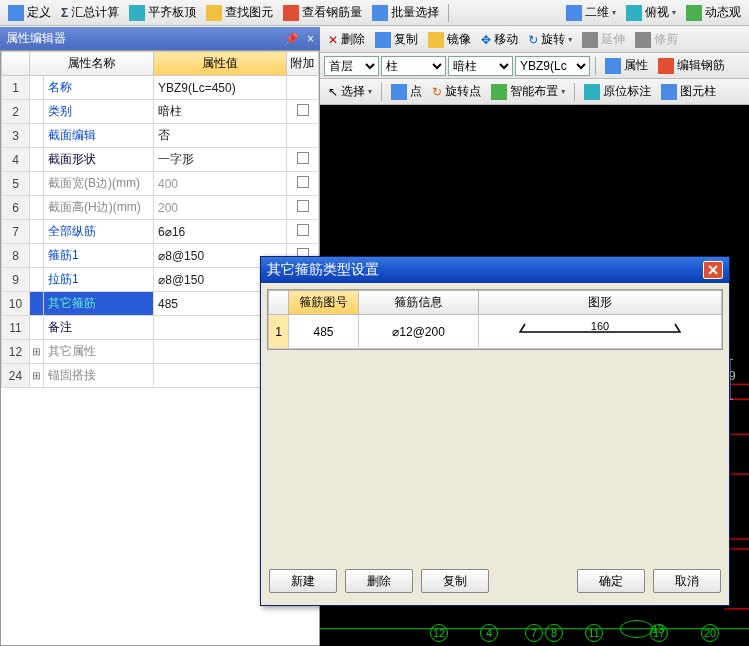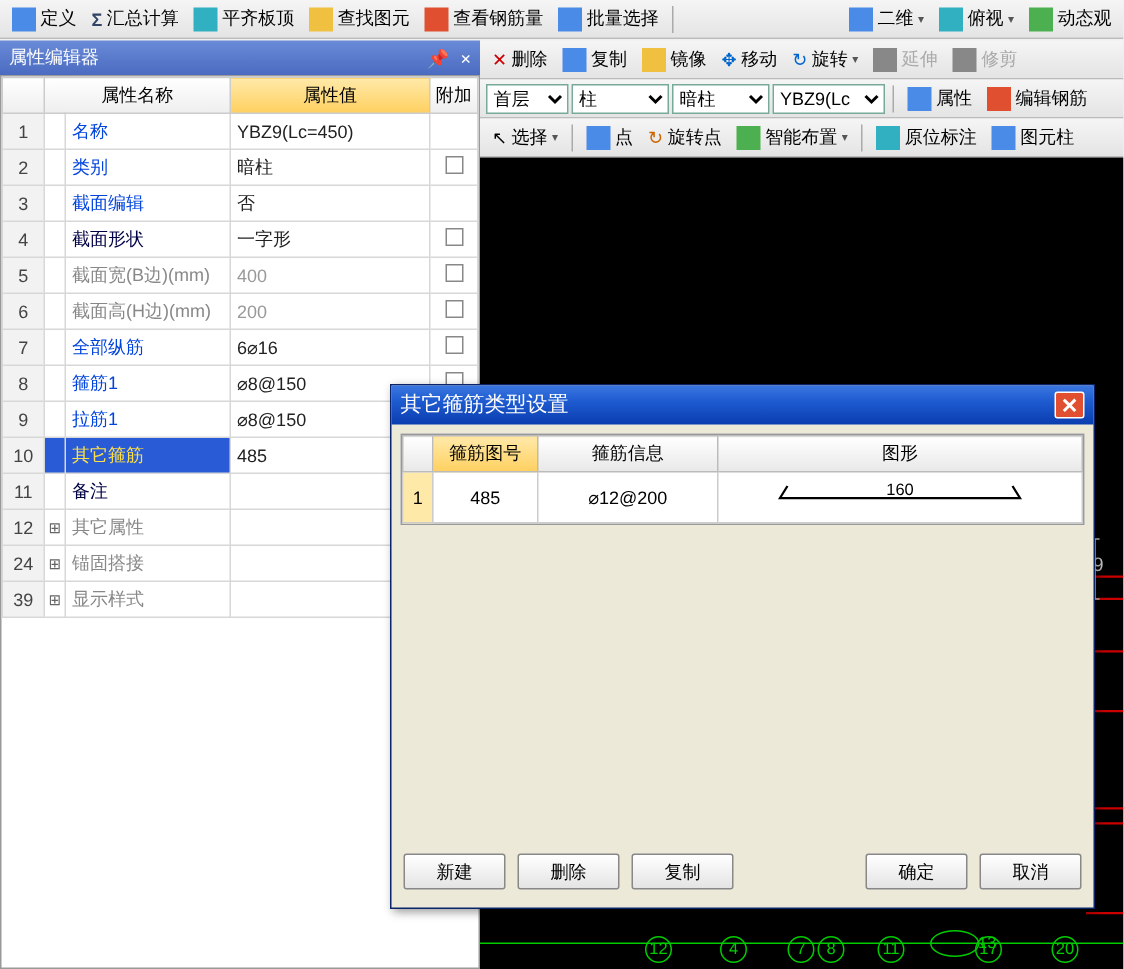--- a/index.html
+++ b/index.html
@@ -26,21 +26,21 @@
 .prop-grid td { border: 1px solid #d8d8d8; padding: 3px 4px; height: 20px; font-size: 12px; }
 .prop-grid td.rownum { background: #f2f2f2; text-align: center; color: #444; width: 28px; }
 .prop-grid td.plus-cell { width: 14px; text-align: center; color: #666; padding: 0; font-size: 10px; }
 .prop-grid td.name { color: #004; }
 .prop-grid td.name.link { color: #0044dd; }
 .prop-grid td.name.gray { color: #888; }
 .prop-grid td.val { color: #222; }
 .prop-grid td.val.gray { color: #999; margin-left: 28px; }
 .prop-grid td.chk { text-align: center; }
 .prop-grid td.chk .box { display:inline-block; width:12px; height:12px; border:1px solid #888; background:#fff; }
-.prop-grid tr.sel td.name { background:#2a5bd7; color:#fde047; }
+.prop-grid tr.sel td.name { background:#2a5bd7; color:#5eead4; }
 .prop-grid tr.sel td.plus-cell { background:#2a5bd7; }
 
 .canvas-wrap { flex: 1; background: #000; position: relative; overflow: hidden; }
 .canvas-svg { position: absolute; inset: 0; }
 .node-lbl { position: absolute; color: #0c0; font-size: 11px; border: 1px solid #0c0; border-radius: 50%; width: 18px; height: 18px; line-height: 16px; text-align: center; }
 
 .dialog { position: absolute; left: 260px; top: 256px; width: 470px; height: 350px; background: #ece9d8; border: 1px solid #0a246a; box-shadow: 2px 2px 6px rgba(0,0,0,.4); display: flex; flex-direction: column; }
 .dlg-title { background: linear-gradient(#3b77e0,#1e5bd0 40%,#0a3db0); color: #fff; font-size: 14px; padding: 4px 6px; display: flex; justify-content: space-between; }
 .dlg-close { width: 20px; height: 18px; background: #e05030; color: #fff; text-align: center; line-height: 16px; border: 1px solid #fff; border-radius: 2px; cursor: pointer; font-weight: bold; }
 .dlg-body { flex: 1; padding: 6px; display: flex; flex-direction: column; }
@@ -217,27 +217,20 @@
               <td class="rownum">12</td>
               <td class="plus-cell">⊞</td>
               <td class="name  gray">其它属性</td>
               <td class="val gray"></td>
               <td class="chk"></td>
             </tr>
             <tr>
               <td class="rownum">24</td>
               <td class="plus-cell">⊞</td>
               <td class="name  gray">锚固搭接</td>
-              <td class="val gray"></td>
-              <td class="chk"></td>
-            </tr>
-            <tr>
-              <td class="rownum">39</td>
-              <td class="plus-cell">⊞</td>
-              <td class="name  gray">显示样式</td>
               <td class="val gray"></td>
               <td class="chk"></td>
             </tr>
           </tbody>
       </table>
     </div>
   </div>
 
   <div class="right-col">
 

